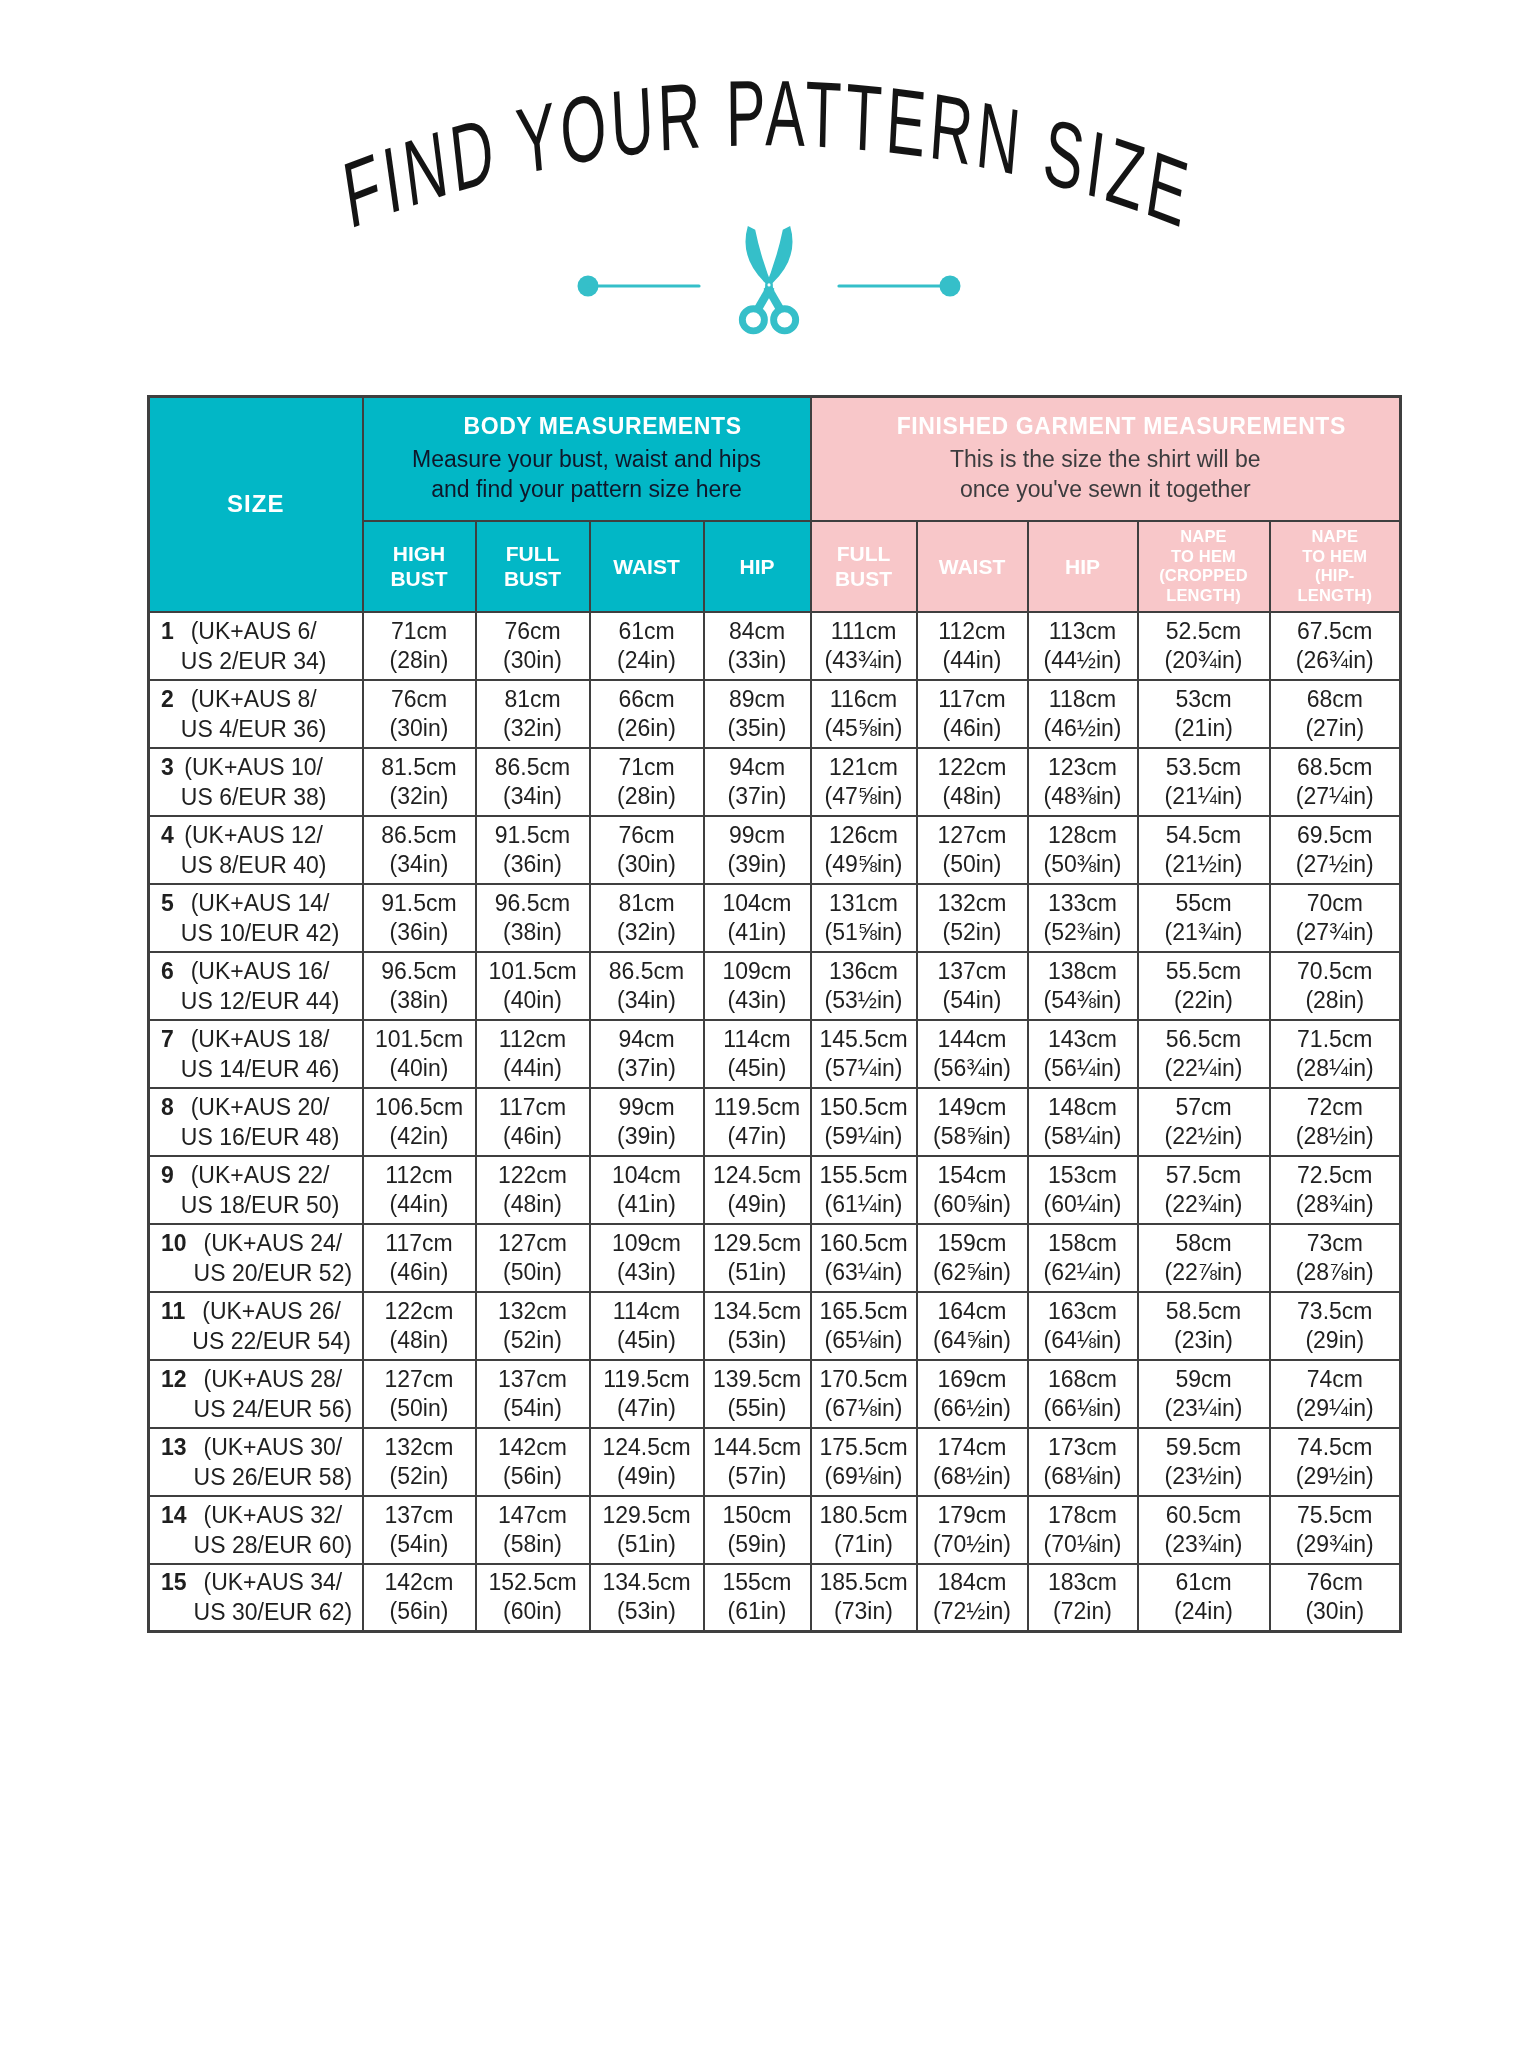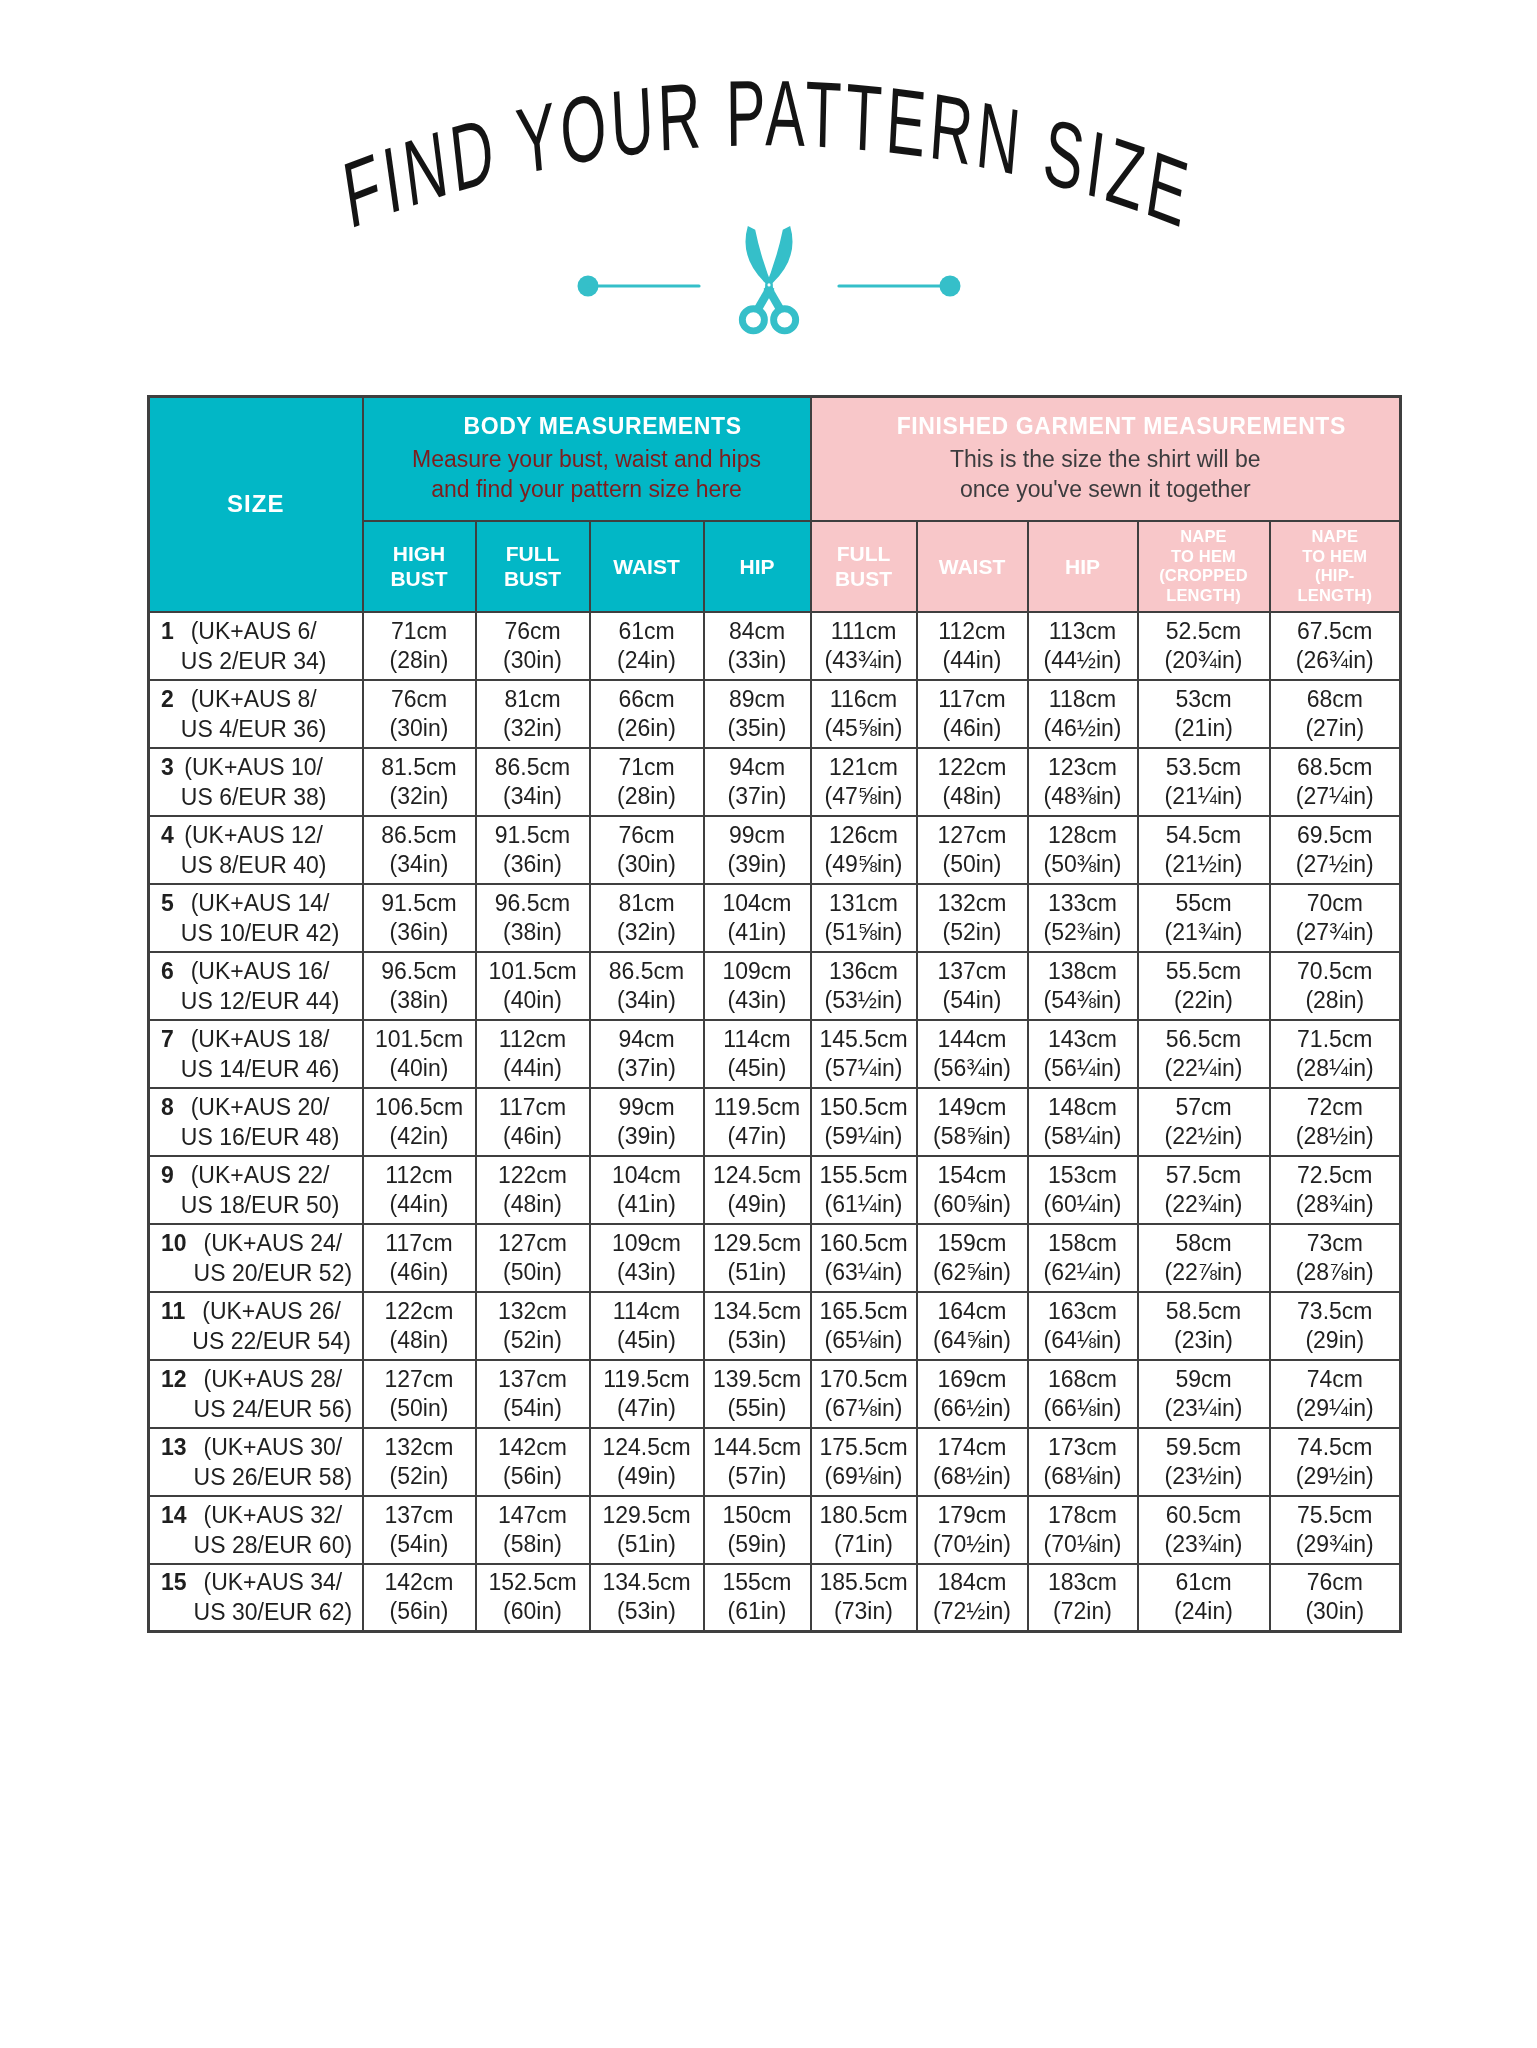--- a/index.html
+++ b/index.html
@@ -23,21 +23,21 @@
   table.size-chart{
     position:absolute;left:147px;top:395px;width:1253px;
     border-collapse:collapse;table-layout:fixed;
     border:3px solid var(--border);
   }
   .size-chart th,.size-chart td{border:2px solid var(--border);padding:0;}
   .teal{background:var(--teal);}
   .pink{background:var(--pink);}
   .group-cell{height:124px;text-align:center;vertical-align:middle;padding:4px 8px;}
   .group-title{color:#ffffff;font-weight:bold;font-size:23px;letter-spacing:0.6px;padding-left:32px;}
-  .group-sub{font-size:23px;color:#7f1d1d;line-height:30px;white-space:pre-line;margin-top:4px;font-weight:normal;}
+  .group-sub{font-size:23px;color:#0f172a;line-height:30px;white-space:pre-line;margin-top:4px;font-weight:normal;}
   .pink .group-sub{color:#3c3c3e;text-align:center;}
   .size-head{color:#ffffff;font-weight:bold;font-size:24px;letter-spacing:1px;text-align:center;vertical-align:middle;}
   .colhead{height:91px;color:#ffffff;font-weight:bold;font-size:21px;line-height:25px;
     text-align:center;vertical-align:middle;white-space:pre-line;padding:2px;}
   .colhead.small{font-size:16.5px;line-height:19.5px;letter-spacing:0.2px;}
   .size-chart tbody td{height:68px;background:#ffffff;color:var(--ink);vertical-align:middle;}
   .label-wrap{display:flex;gap:7px;padding-left:11px;align-items:flex-start;}
   .size-num{font-weight:bold;font-size:23px;line-height:30px;}
   .size-lbl{font-size:23px;line-height:30px;white-space:pre-line;text-align:center;}
   .val-cell{text-align:center;}

